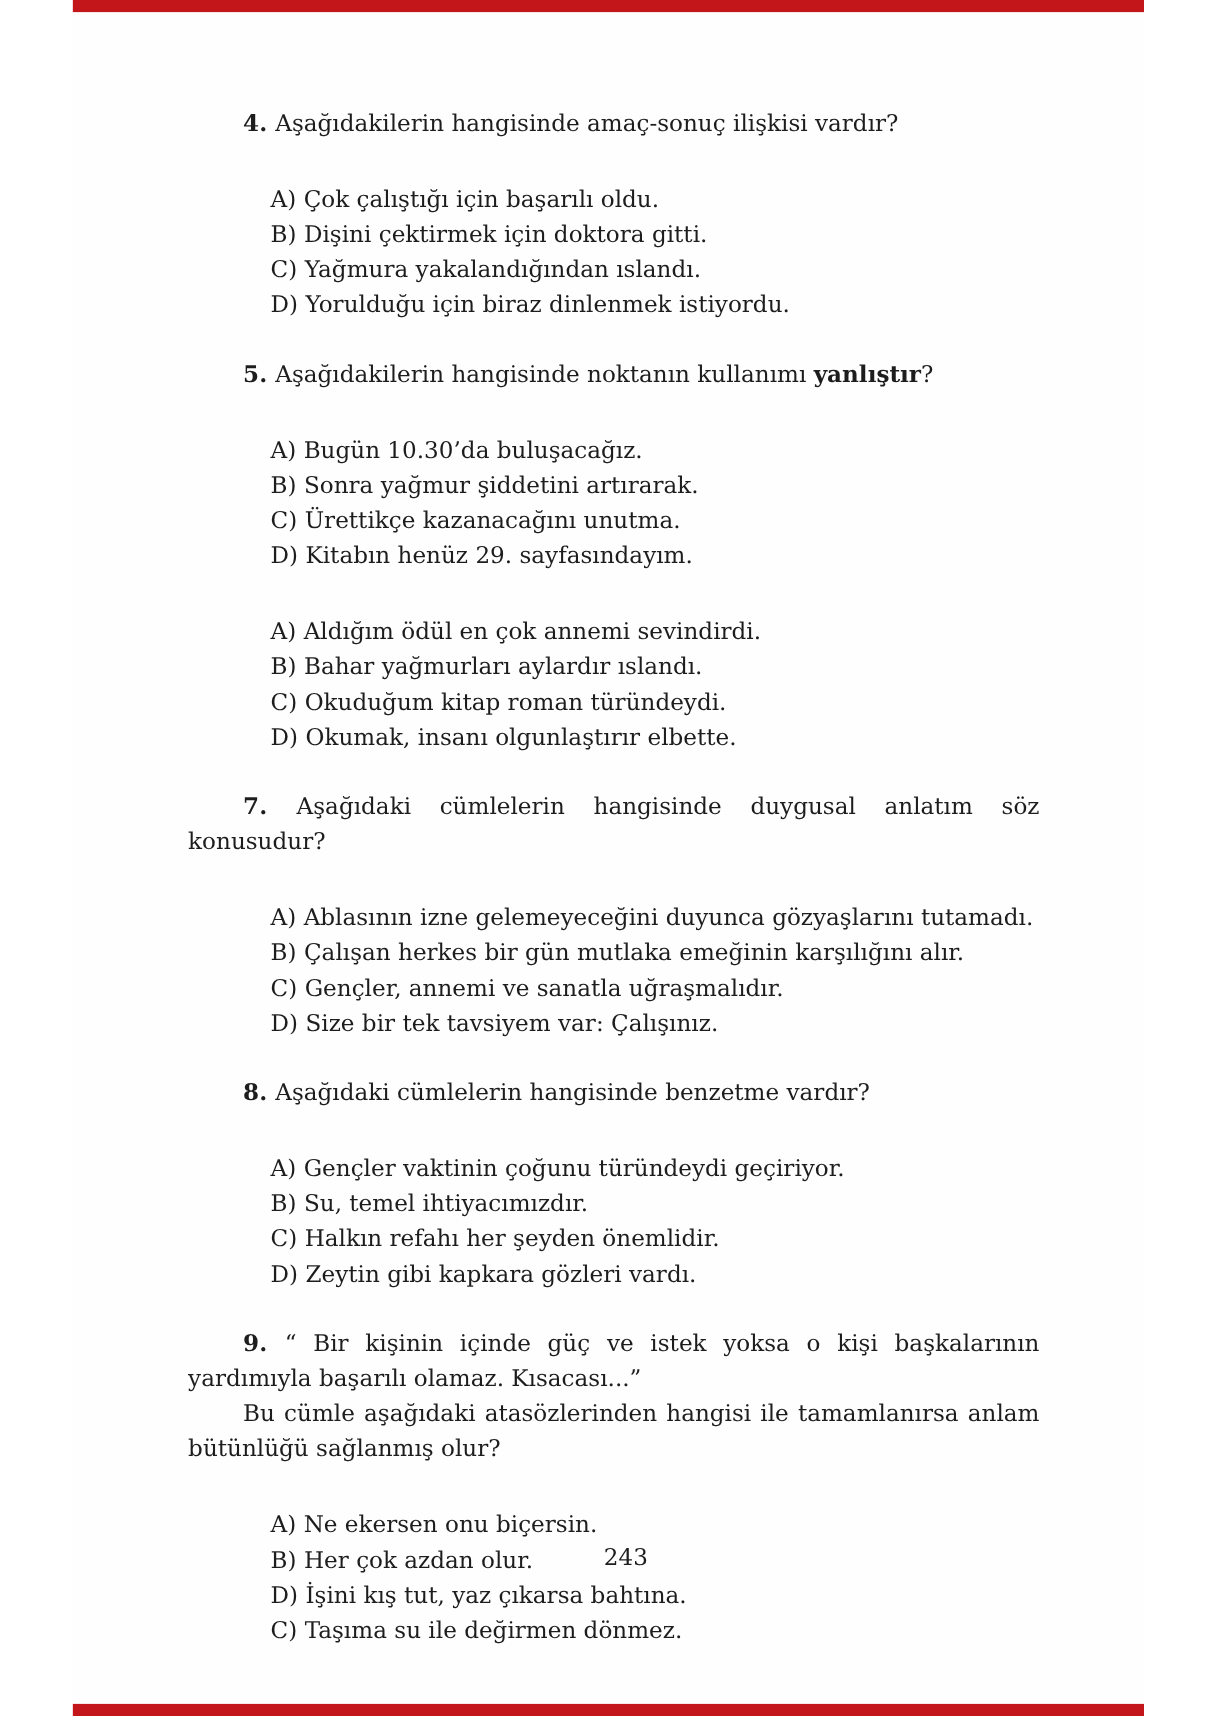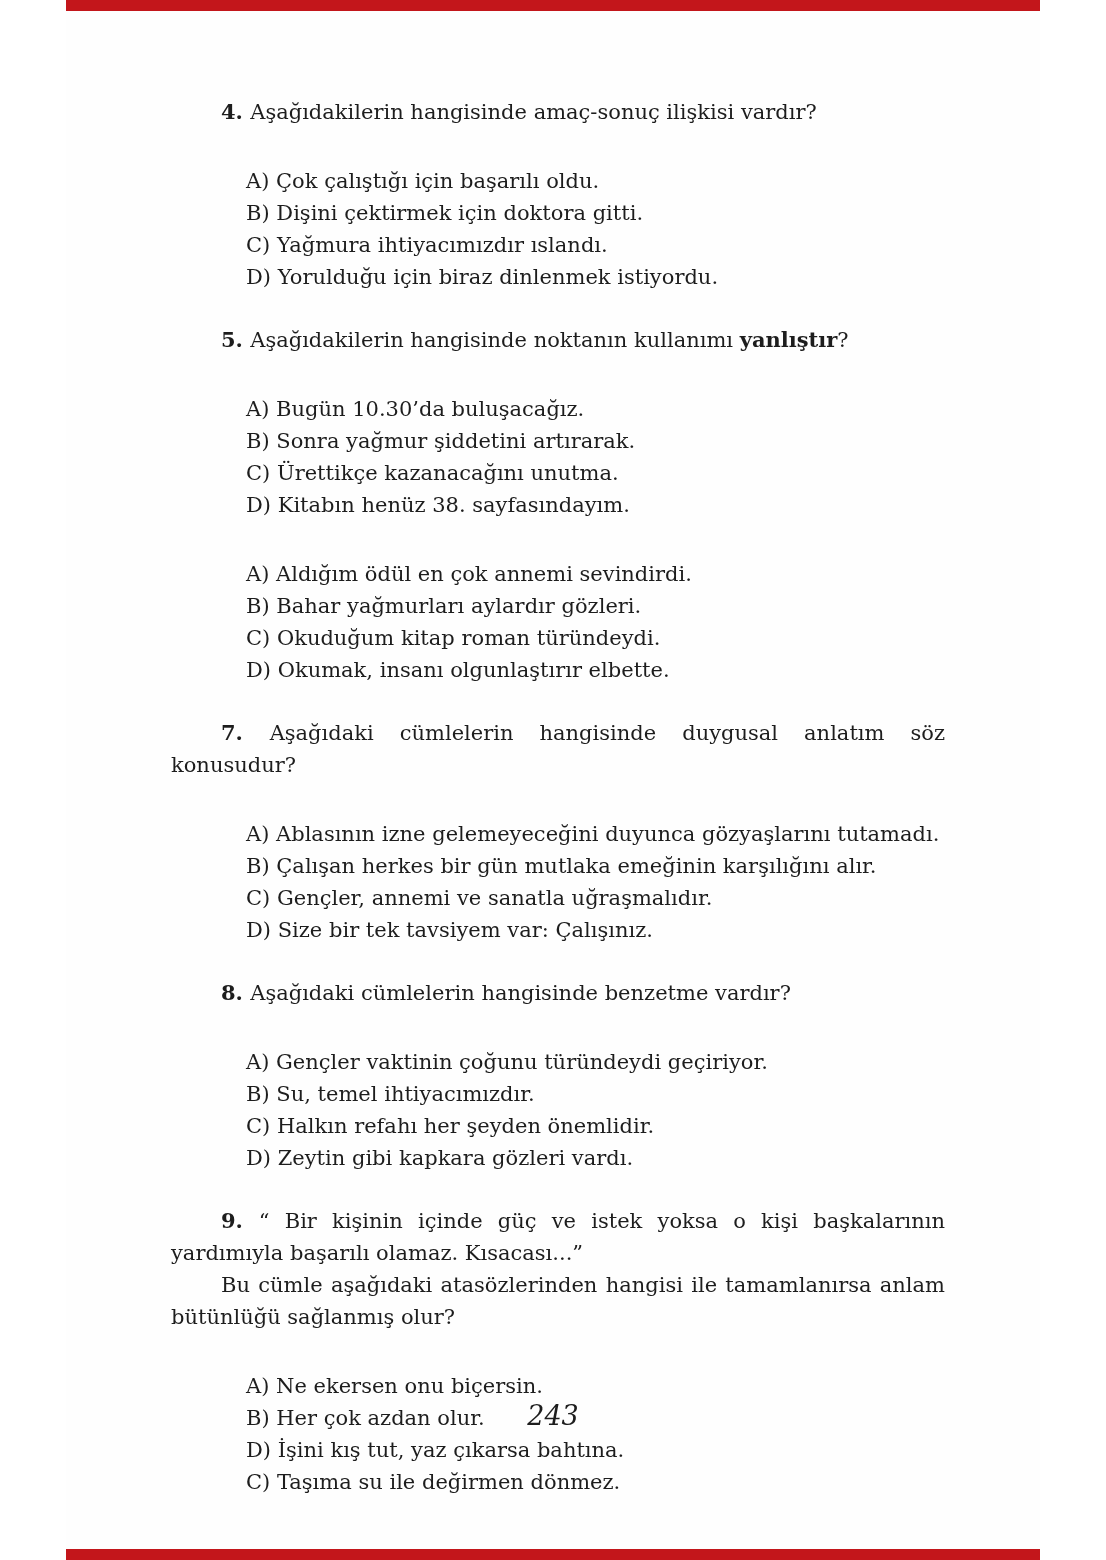--- a/index.html
+++ b/index.html
@@ -39,56 +39,55 @@
     text-indent: 50px;
     text-align: justify;
   }
   .q-num { font-weight: bold; }
   .q-line b { font-weight: bold; }
   .options { margin-left: 75px; margin-top: 37px; }
   .option { margin: 0; }
   .page-number {
     position: absolute;
     top: 1400px;
-    left: 0;
+    left: 16px;
     width: 100%;
     text-align: center;
-    font-size: 27px;
-    font-style: italic;
+    font-size: 21px;
   }
 </style>
 </head>
 <body>
 
 <div class="page" style="color: rgb(29, 29, 29);">
   <div class="red-bar top" style="background: rgb(195, 22, 27);"></div>
 
   <main class="content">
       <section class="question">
         <p class="q-line"><b class="q-num">4. </b><span>Aşağıdakilerin hangisinde amaç-sonuç ilişkisi vardır?</span></p>
         <div class="options">
           <p class="option">A) Çok çalıştığı için başarılı oldu.</p>
           <p class="option">B) Dişini çektirmek için doktora gitti.</p>
-          <p class="option">C) Yağmura ihtiyacımızdır ıslandı.</p>
+          <p class="option">C) Yağmura yakalandığından ıslandı.</p>
           <p class="option">D) Yorulduğu için biraz dinlenmek istiyordu.</p>
         </div>
       </section>
       <section class="question">
         <p class="q-line"><b class="q-num">5. </b><span>Aşağıdakilerin hangisinde noktanın kullanımı </span><b>yanlıştır</b><span>?</span></p>
         <div class="options">
           <p class="option">A) Bugün 10.30’da buluşacağız.</p>
           <p class="option">B) Sonra yağmur şiddetini artırarak.</p>
           <p class="option">C) Ürettikçe kazanacağını unutma.</p>
-          <p class="option">D) Kitabın henüz 38. sayfasındayım.</p>
+          <p class="option">D) Kitabın henüz 29. sayfasındayım.</p>
         </div>
       </section>
       <section class="question">
         <div class="options">
           <p class="option">A) Aldığım ödül en çok annemi sevindirdi.</p>
-          <p class="option">B) Bahar yağmurları aylardır gözleri.</p>
+          <p class="option">B) Bahar yağmurları aylardır ıslandı.</p>
           <p class="option">C) Okuduğum kitap roman türündeydi.</p>
           <p class="option">D) Okumak, insanı olgunlaştırır elbette.</p>
         </div>
       </section>
       <section class="question">
         <p class="q-line"><b class="q-num">7. </b><span>Aşağıdaki cümlelerin hangisinde duygusal anlatım söz konusudur?</span></p>
         <div class="options">
           <p class="option">A) Ablasının izne gelemeyeceğini duyunca gözyaşlarını tutamadı.</p>
           <p class="option">B) Çalışan herkes bir gün mutlaka emeğinin karşılığını alır.</p>
           <p class="option">C) Gençler, annemi ve sanatla uğraşmalıdır.</p>

